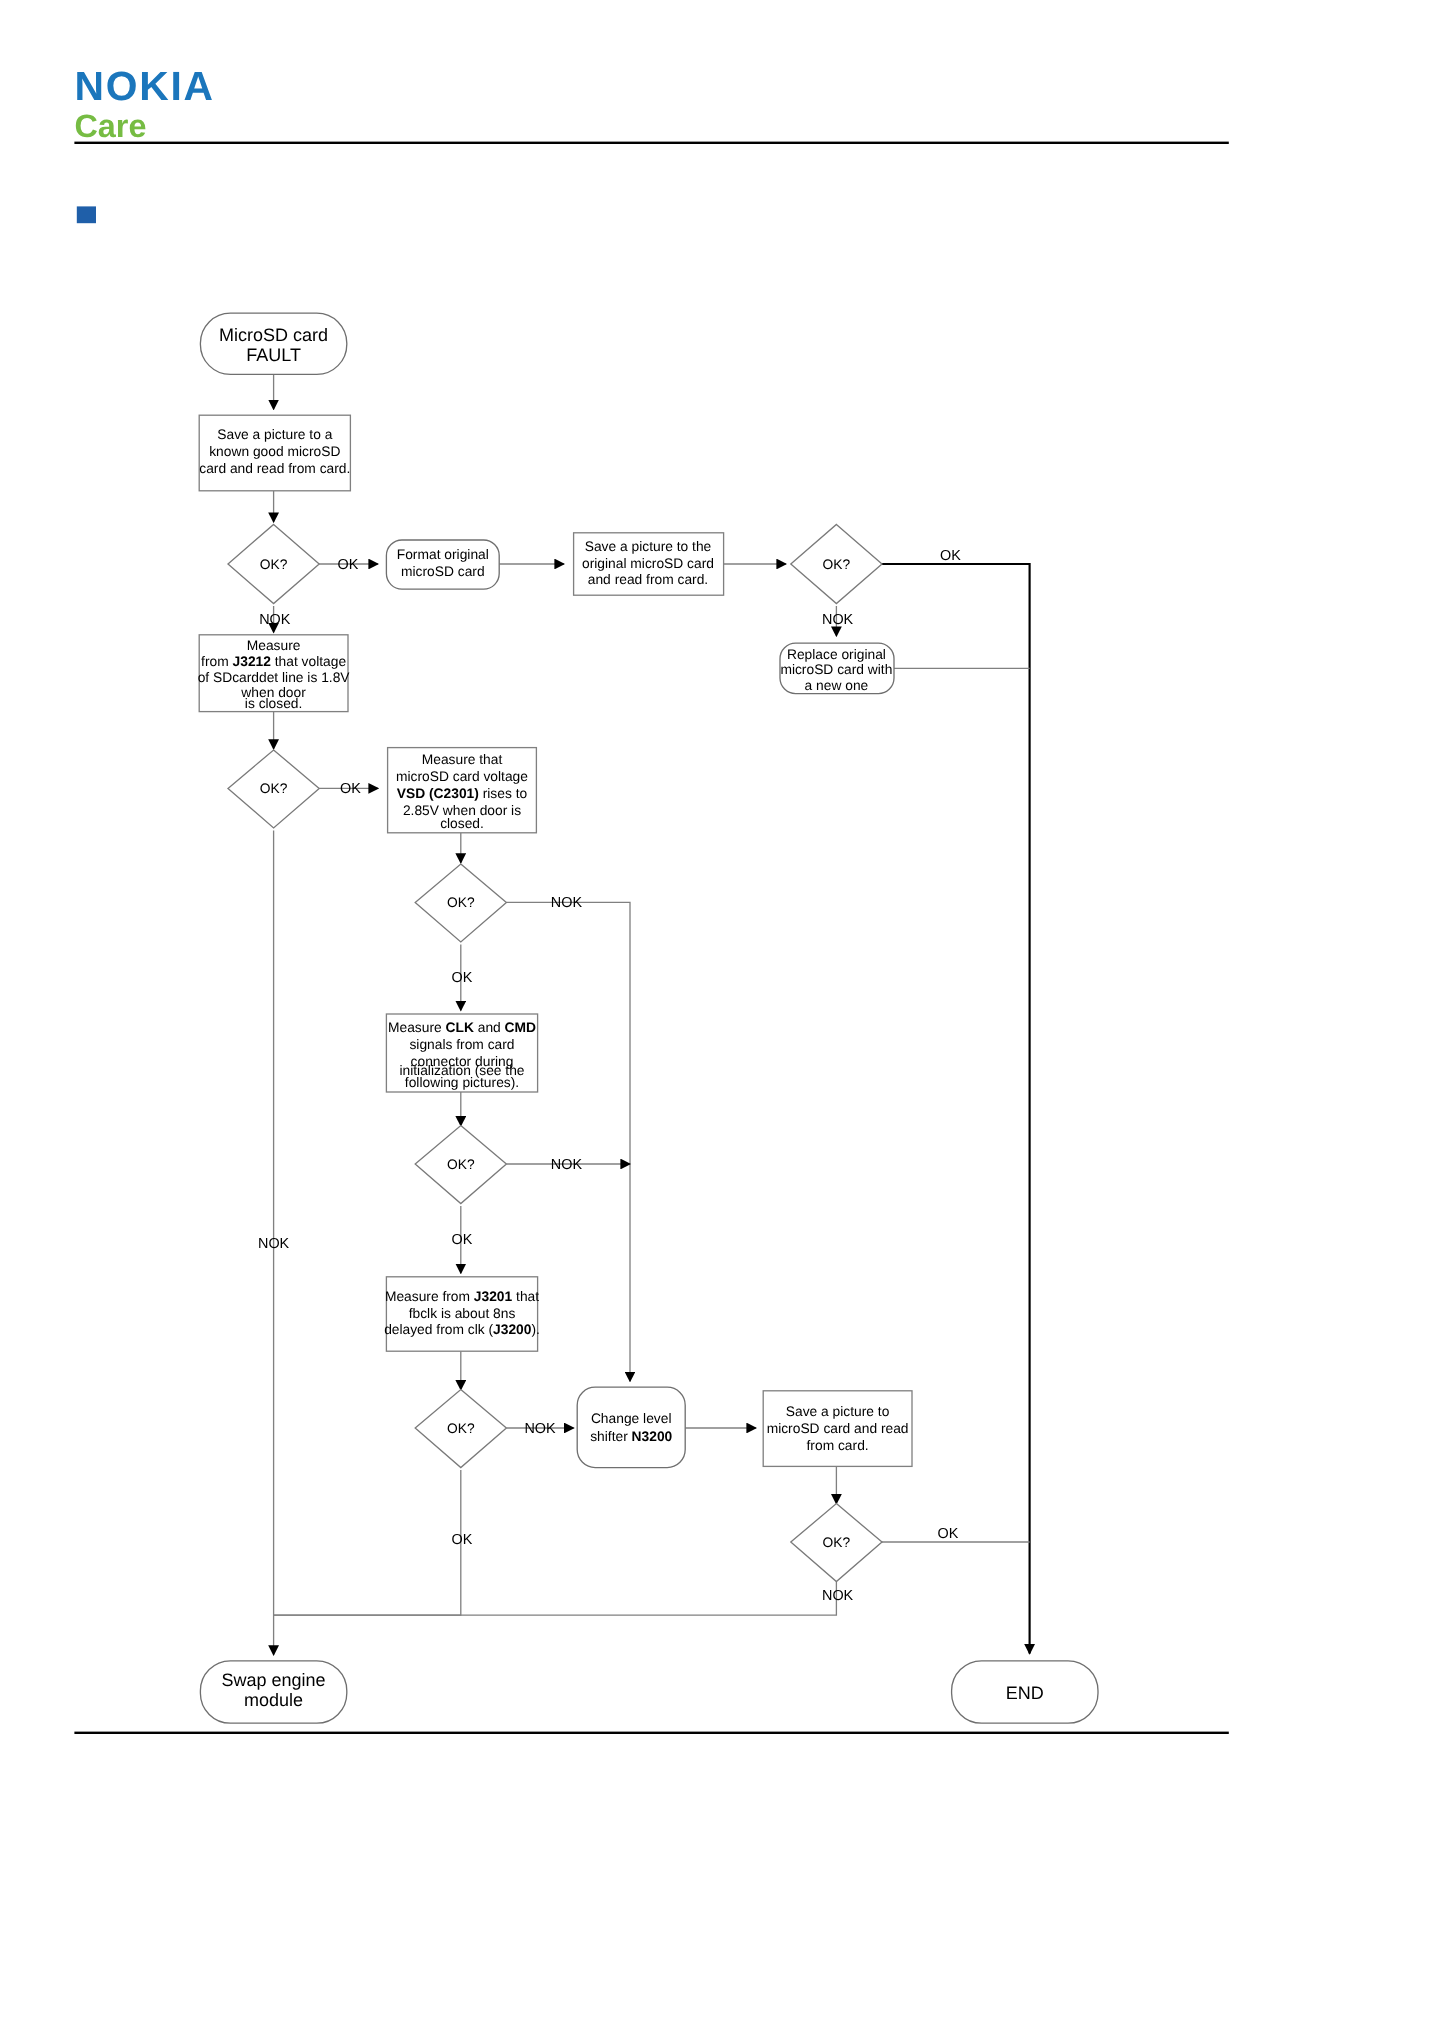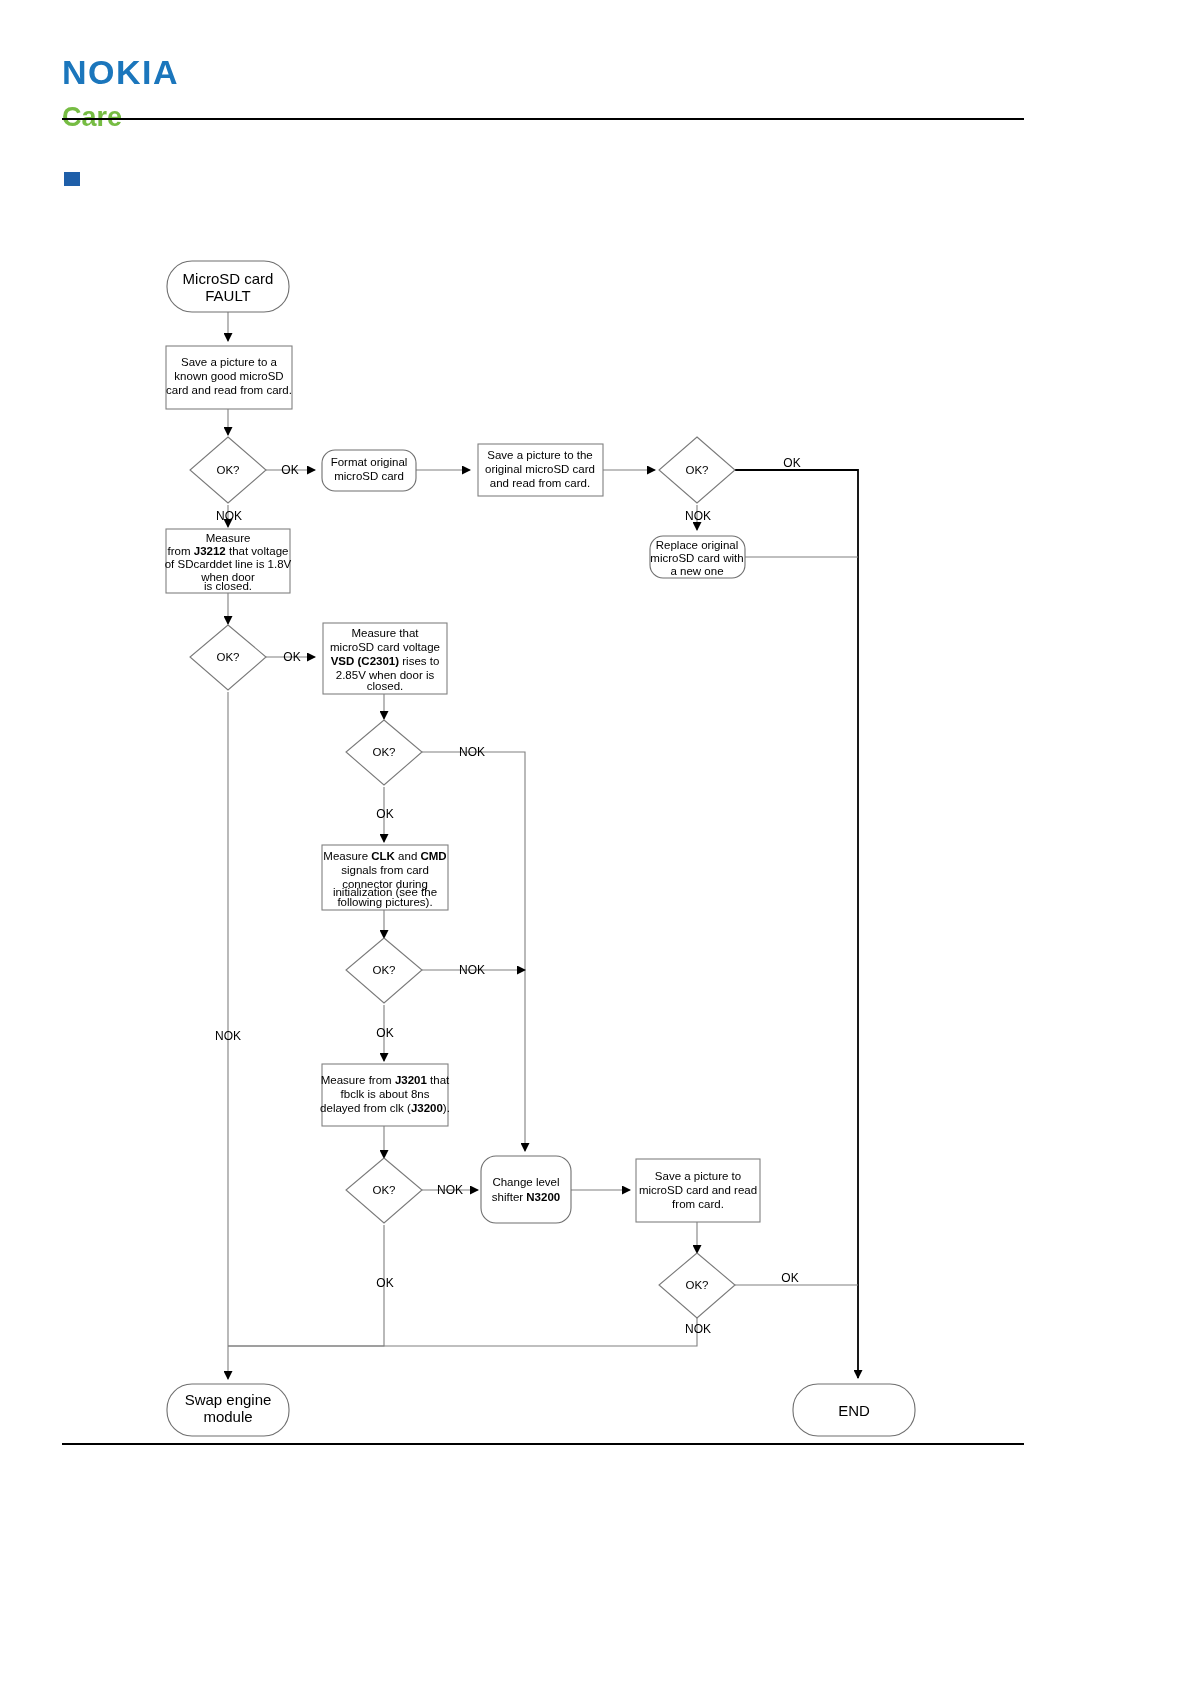--- a/index.html
+++ b/index.html
@@ -5,21 +5,21 @@
   html,body{margin:0;padding:0;background:#ffffff;}
   body{width:1191px;height:1684px;position:relative;
        font-family:"Liberation Sans","DejaVu Sans",sans-serif;color:#000;}
   .page{position:absolute;inset:0;width:1191px;height:1684px;overflow:hidden;padding-left:40px;}
 
   
   .logo{position:absolute;left:62px;top:55px;}
   .logo-nokia{font-size:34px;font-weight:bold;letter-spacing:1.5px;
               color:#1b76bc;line-height:34px;font-family:"Liberation Sans",sans-serif;}
   .logo-care{font-size:27px;font-weight:bold;color:#76bc43;line-height:28px;
-             margin-top:14px;font-family:"Liberation Sans",sans-serif;}
+             margin-top:2px;font-family:"Liberation Sans",sans-serif;}
   .rule-top{position:absolute;left:62px;top:118px;width:962px;height:2px;background:#000;}
   .rule-bottom{position:absolute;left:62px;top:1443px;width:962px;height:2px;background:#000;}
   .blue-square{position:absolute;left:64px;top:172px;width:16px;height:14px;background:#1f5fa9;}
 
   
   svg.flow{position:absolute;left:0;top:0;width:1191px;height:1684px;}
   svg.flow text{font-family:"Liberation Sans","DejaVu Sans",sans-serif;
                 font-size:11.5px;fill:#000;}
   svg.flow text.big{font-size:15px;}
   svg.flow text.edge{font-size:12px;}

